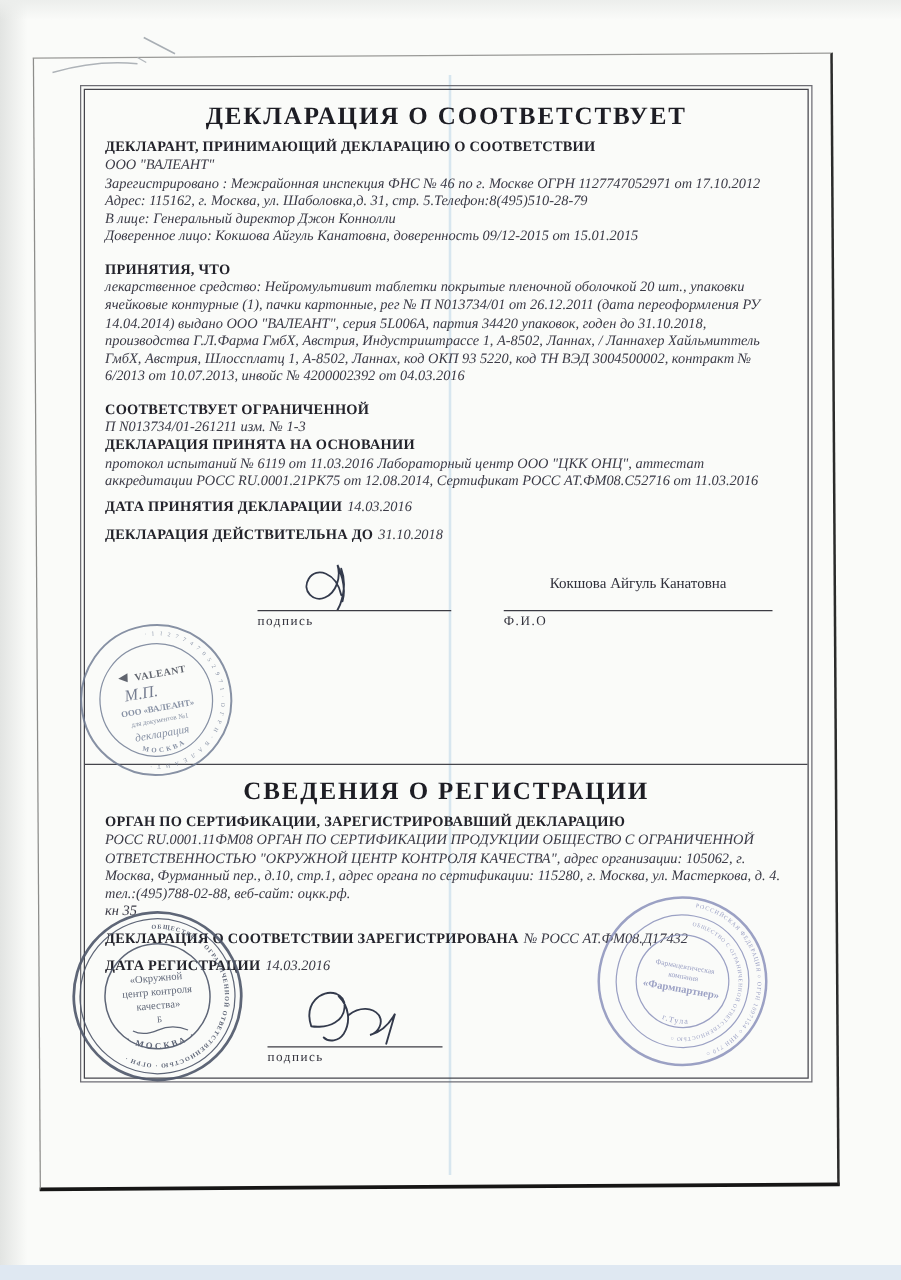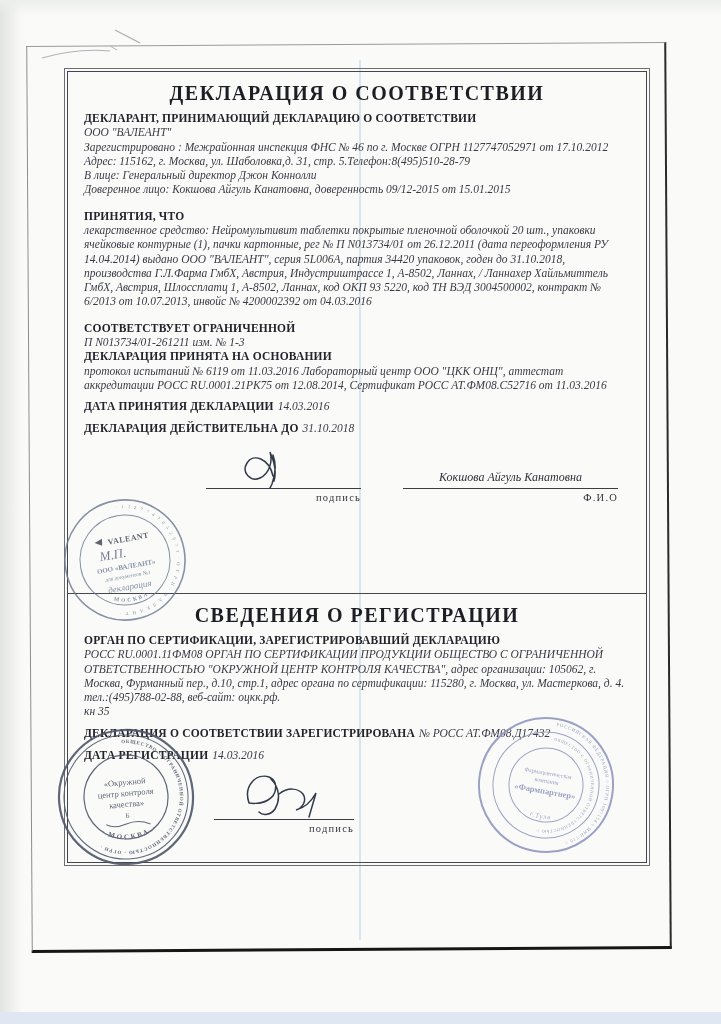--- a/index.html
+++ b/index.html
@@ -14,40 +14,40 @@
         border-top:1px solid #9a9a98;border-left:1px solid #8d8d8b;
         border-right:2px solid #2b2b2b;border-bottom:3px solid #161616;
         transform:rotate(-0.35deg);}
   .fold-line{position:absolute;left:359px;top:60px;width:2px;height:880px;
         background:rgba(125,175,215,0.28);}
   .frame{position:absolute;left:67px;top:71px;width:580px;height:792px;
         border:1.5px solid #45454c;outline:1px solid #6d6d74;outline-offset:2px;
         box-sizing:border-box;background:transparent;}
   .sec{position:absolute;left:0;right:0;box-sizing:border-box;padding:4px 16px;}
   .sec1{top:0;height:518px;}
-  .sec2{top:521px;bottom:0;border-top:1.5px solid #45454c;}
+  .sec2{top:539px;bottom:0;border-top:1.5px solid #45454c;}
   .doc-title{font-size:20px;font-weight:bold;text-align:center;letter-spacing:1.5px;
         margin:6px 0 6px 0;color:#1d1d24;}
   .hd{font-weight:bold;font-size:11.5px;letter-spacing:0.2px;color:#23232b;line-height:1.25;}
   .it{font-style:italic;font-size:11.5px;line-height:1.24;color:#3a3a46;} .mt12{margin-top:12px;} .mt26{margin-top:26px;}
   .inline-row{margin-top:4px;}
   .inline-row .hd{display:inline;} .inline-row .it{display:inline;margin-top:17px;}
   .sig-row{display:flex;align-items:flex-end;margin-top:8px;}
   .sig-row1{padding-left:122px;}
   .sig-row2{padding-left:130px;margin-top:4px;}
   .sigcol{width:155px;}
   .sig-row2 .sigcol{width:140px;}
   .namecol{width:215px;margin-left:42px;}
   .sig-row2 .namecol{margin-left:60px;}
   .sig-box{border-bottom:1.2px solid #3c3c44;display:flex;justify-content:center;
         align-items:flex-end;height:44px;}
   .sig-row2 .sig-box{height:52px;}
-  .name-box{border-bottom:1.2px solid #3c3c44;text-align:center;padding-bottom:3px;
-        font-size:12px;color:#2f2f3a;font-style:italic;}
-  .sig-caption{text-align:right;font-size:10.5px;letter-spacing:1.2px;padding-top:3px;color:#33333d;}
+  .name-box{border-bottom:1.2px solid #3c3c44;text-align:center;padding-bottom:14px;
+        font-size:12px;color:#2f2f3a;}
+  .sig-caption{text-align:left;font-size:10.5px;letter-spacing:1.2px;padding-top:3px;color:#33333d;}
   .stamp{position:absolute;pointer-events:none;}
   .stamp-valeant{left:62px;top:497px;transform:rotate(-10deg);opacity:0.82;}
   .stamp-okrug{left:56px;top:727px;transform:rotate(-5deg);opacity:0.9;}
   .stamp-pharm{left:476px;top:715px;transform:rotate(10deg);opacity:0.88;}
   .scratch{position:absolute;left:30px;top:22px;}
 </style>
 </head>
 <body>
 
 <div class="scan">
@@ -58,21 +58,21 @@
 
   <svg class="scratch" width="150" height="50" viewBox="0 0 150 50">
     <path d="M85 8 L110 21" stroke="#a8aeb4" stroke-width="1.3" fill="none"></path>
     <path d="M80 24 l7 4" stroke="#b2b7bc" stroke-width="1" fill="none"></path>
     <path d="M12 36 C36 29 60 27 80 29" stroke="#aeb3b8" stroke-width="1.1" fill="none"></path>
   </svg>
 
   <div class="frame">
 
     <div class="sec sec1">
-      <div class="doc-title">ДЕКЛАРАЦИЯ О СООТВЕТСТВИИ</div>
+      <div class="doc-title">ДЕКЛАРАЦИЯ О СООТВЕТСТВУЕТ</div>
 
       <div class="hd">ДЕКЛАРАНТ, ПРИНИМАЮЩИЙ ДЕКЛАРАЦИЮ О СООТВЕТСТВИИ</div>
       <div class="it">ООО "ВАЛЕАНТ"</div>
       <div class="it">Зарегистрировано : Межрайонная инспекция ФНС № 46 по г. Москве ОГРН 1127747052971 от 17.10.2012</div>
       <div class="it">Адрес: 115162, г. Москва, ул. Шаболовка,д. 31, стр. 5.Телефон:8(495)510-28-79</div>
       <div class="it">В лице: Генеральный директор Джон Коннолли</div>
       <div class="it">Доверенное лицо: Кокшова Айгуль Канатовна, доверенность 09/12-2015 от 15.01.2015</div>
 
       <div class="hd mt12">ПРИНЯТИЯ, ЧТО</div>
       <div class="it">лекарственное средство: Нейромультивит таблетки покрытые пленочной оболочкой 20 шт., упаковки ячейковые контурные (1), пачки картонные, рег № П N013734/01 от 26.12.2011 (дата переоформления РУ 14.04.2014) выдано ООО "ВАЛЕАНТ", серия 5L006A, партия 34420 упаковок, годен до 31.10.2018, производства Г.Л.Фарма ГмбХ, Австрия, Индустриштрассе 1, А-8502, Ланнах, / Ланнахер Хайльмиттель ГмбХ, Австрия, Шлоссплатц 1, А-8502, Ланнах, код ОКП 93 5220, код ТН ВЭД 3004500002, контракт № 6/2013 от 10.07.2013, инвойс № 4200002392 от 04.03.2016</div>

